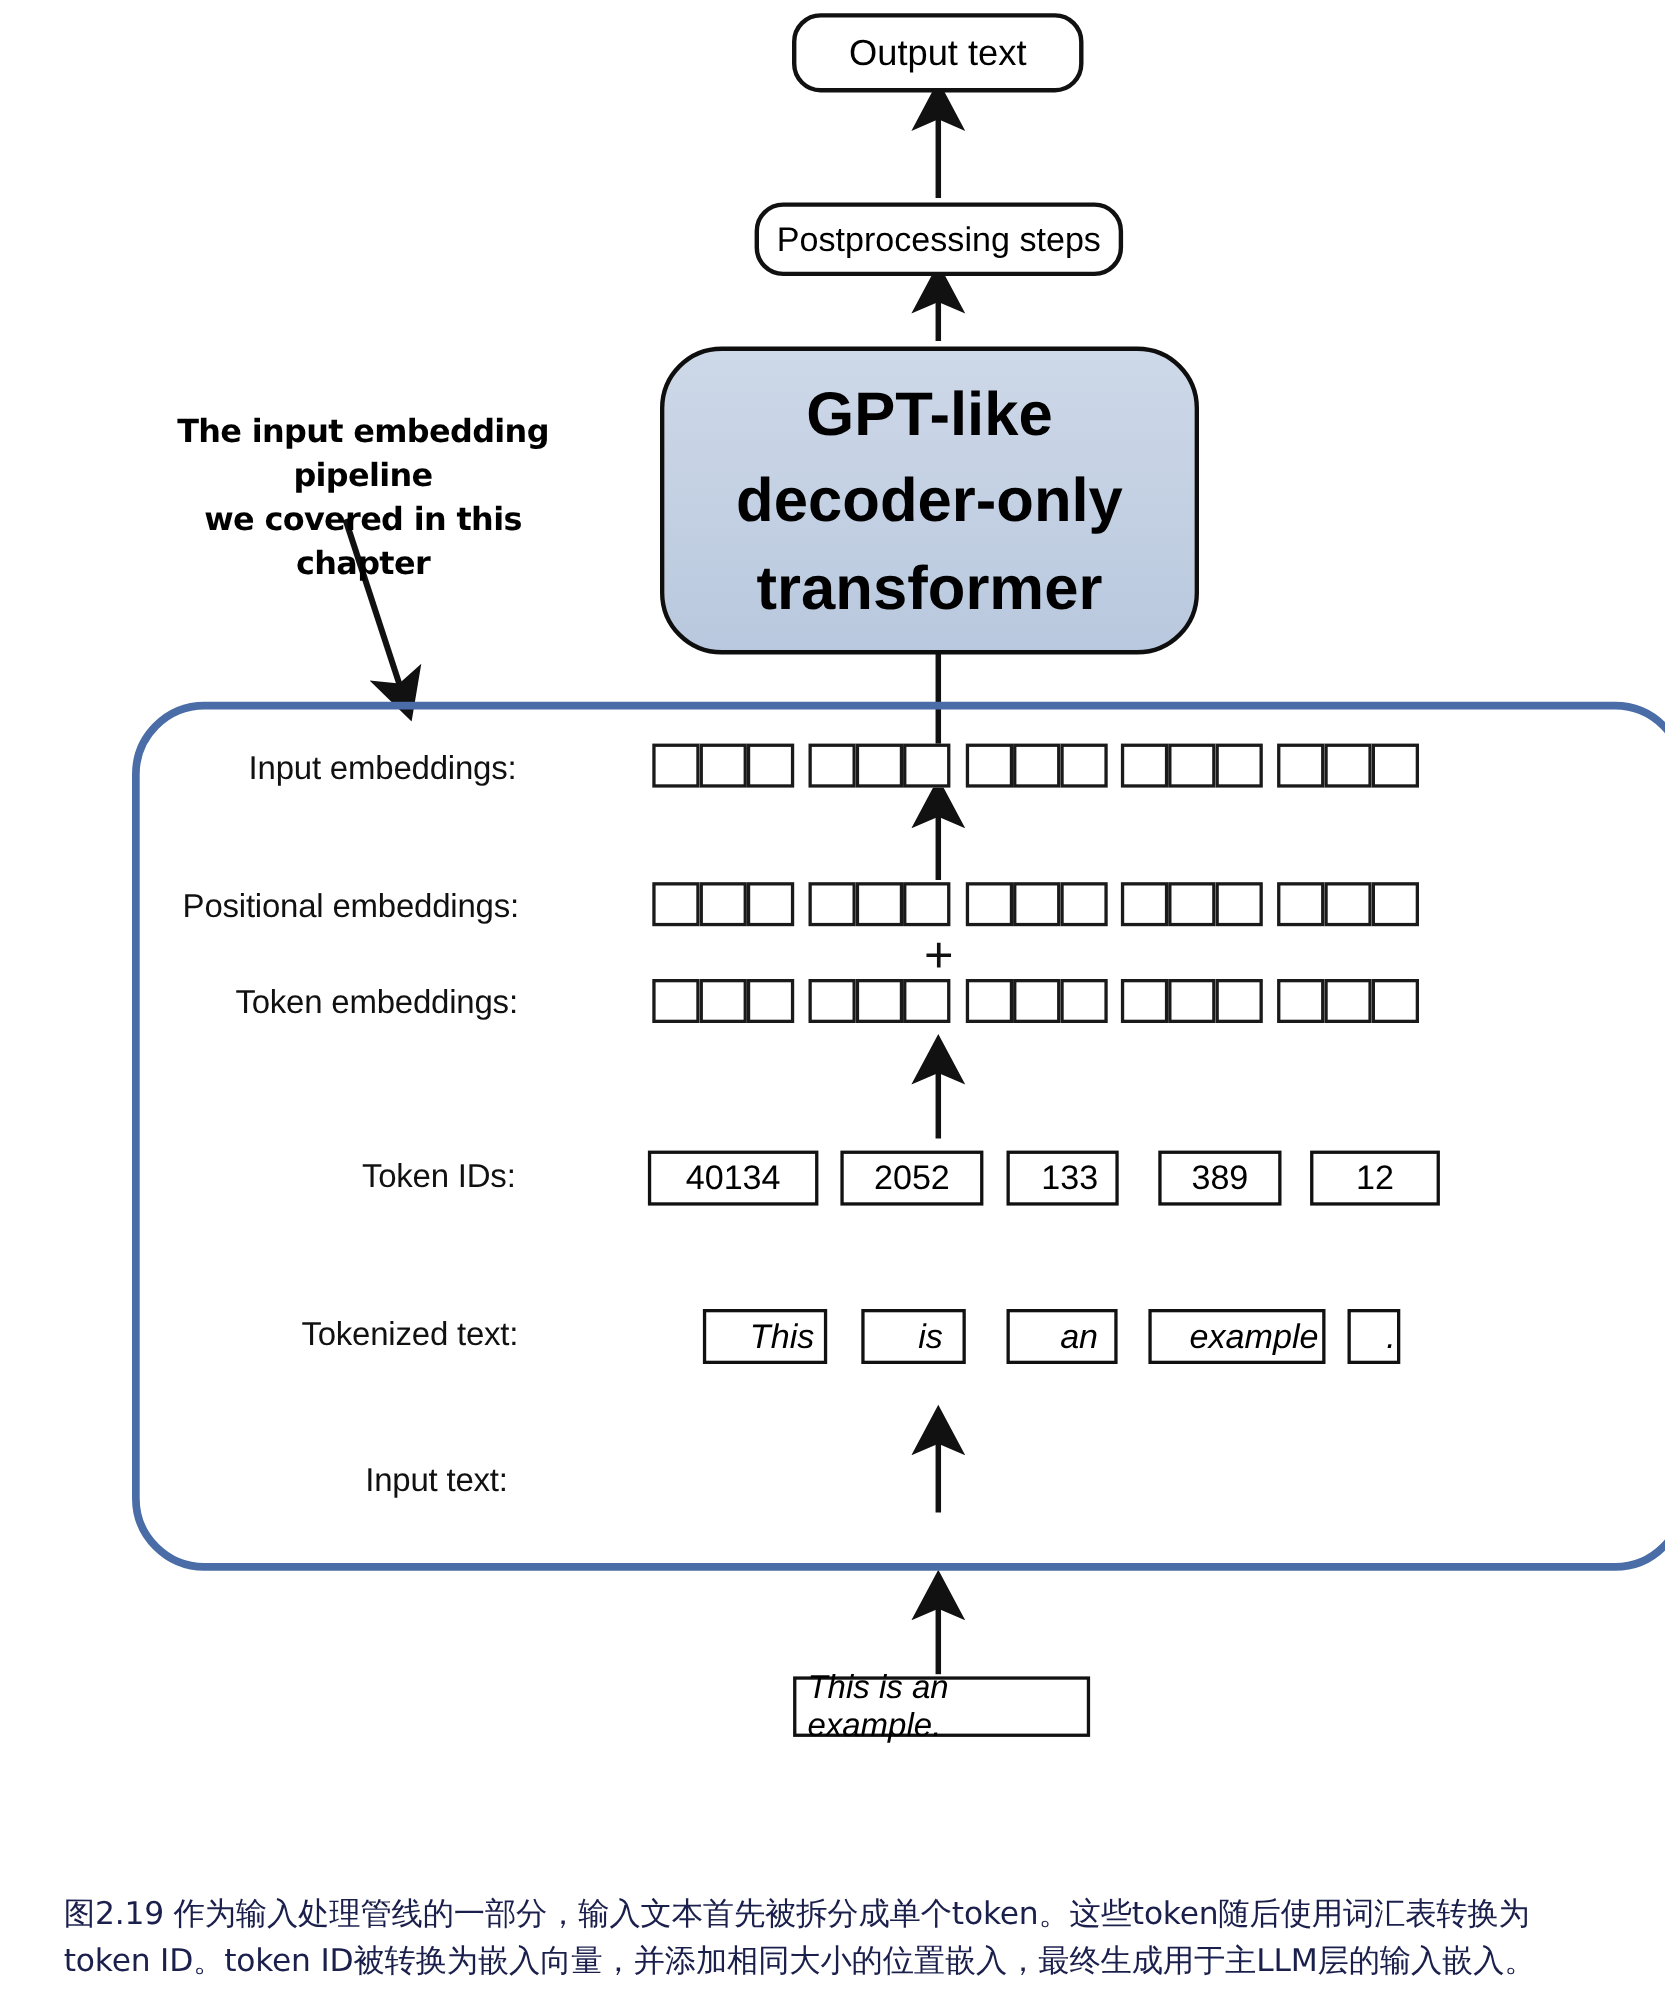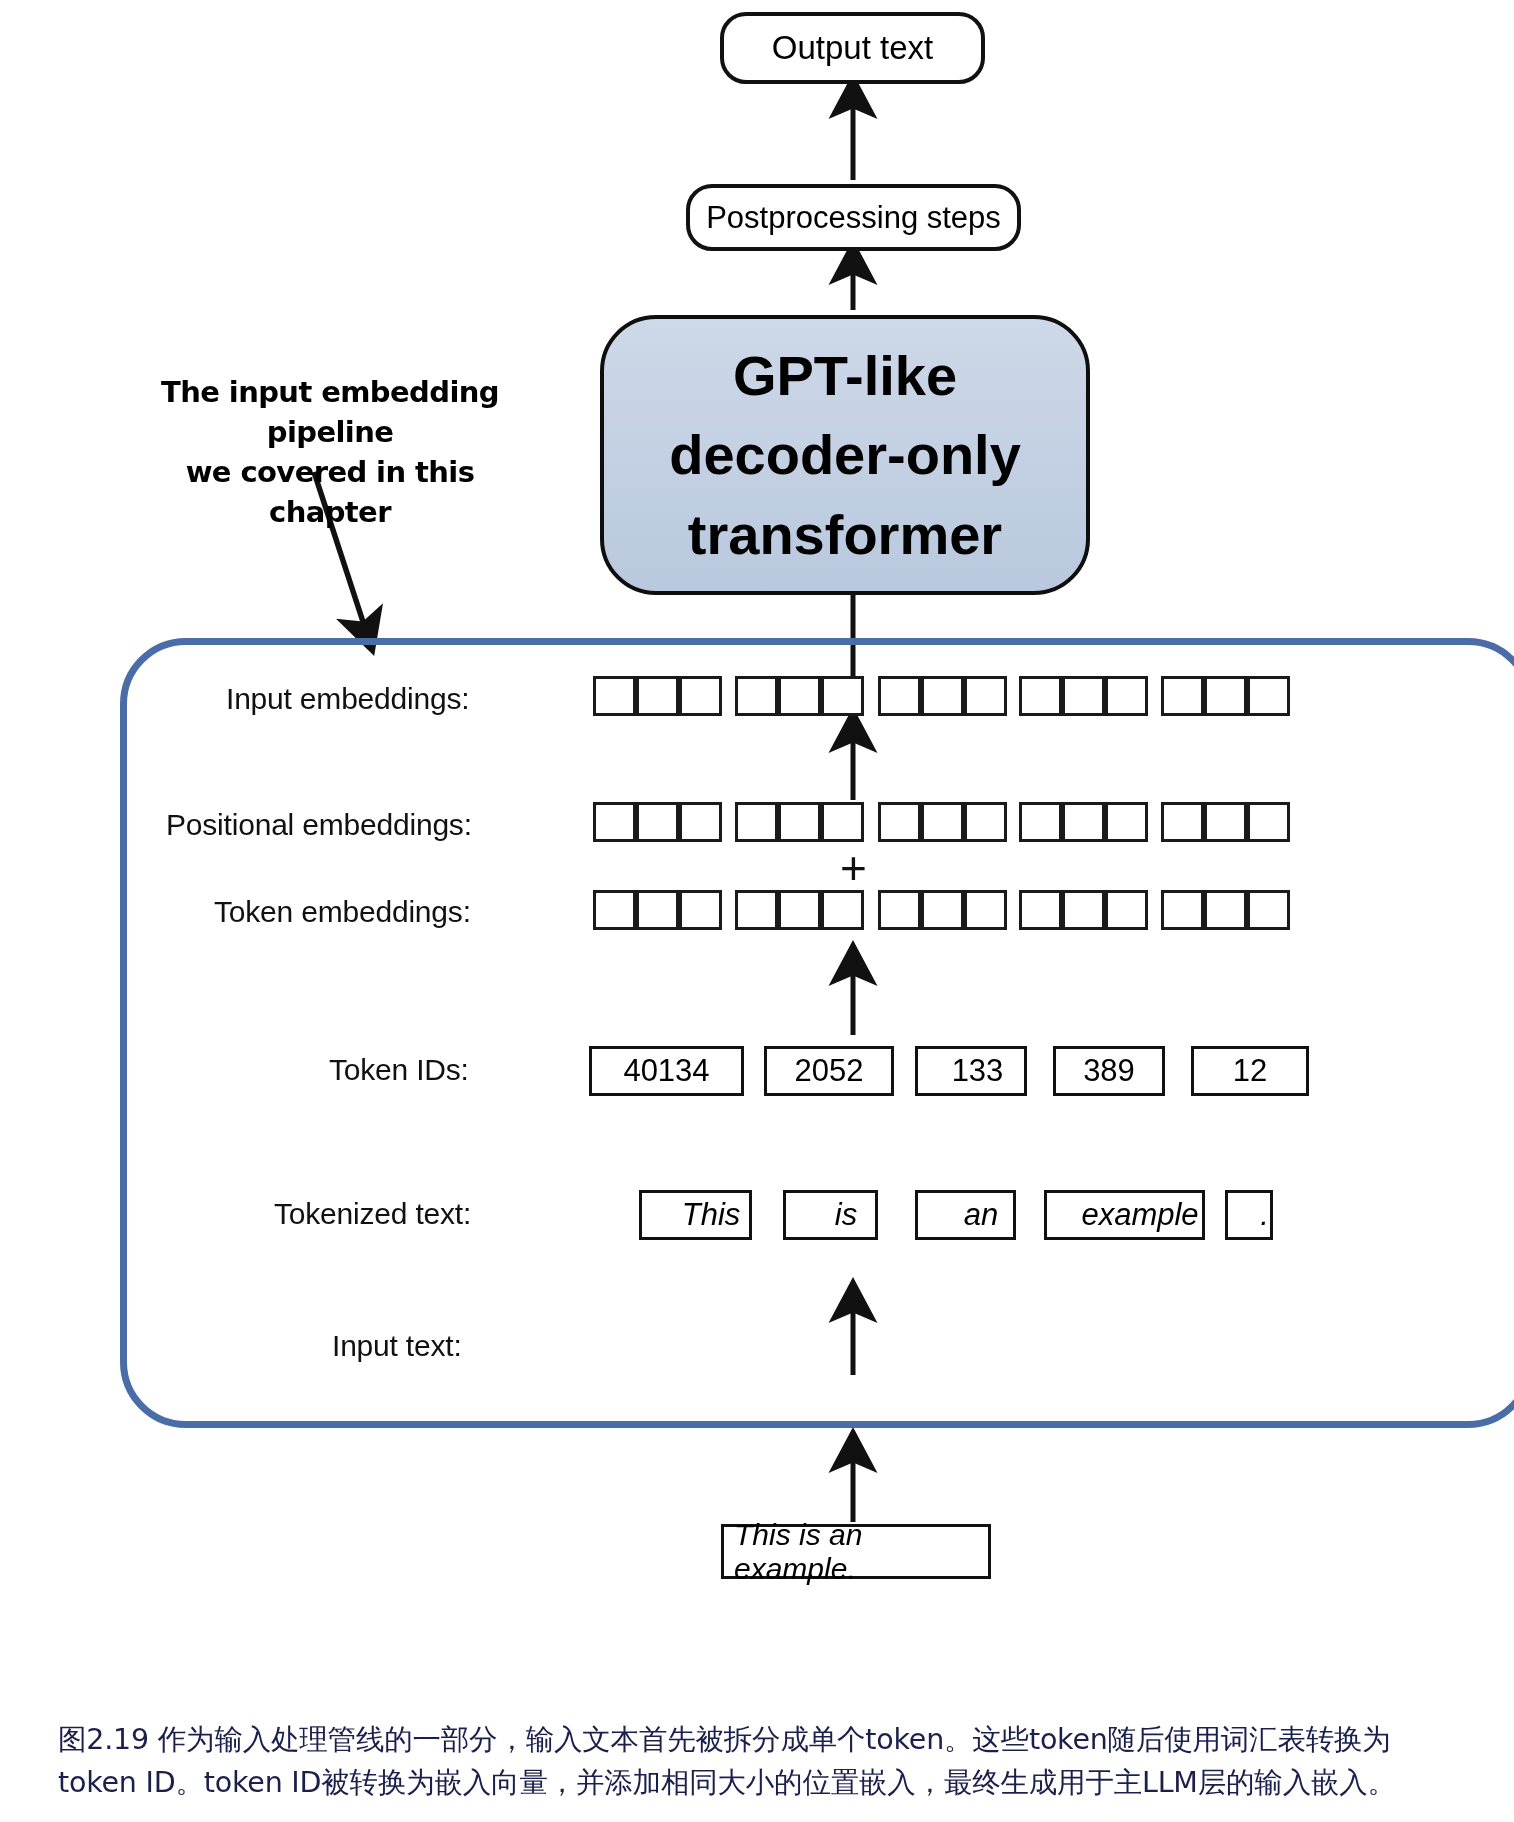--- a/index.html
+++ b/index.html
@@ -282,21 +282,21 @@
         <div class="vec-cell"></div>
         <div class="vec-cell"></div>
       </div>
     </div>
 
   <div id="plus-sign">+</div>
 
   <div id="row-token-ids">
       <div class="tokbox" style="left: 547px; width: 155px; top: 1046px;">40134</div>
       <div class="tokbox" style="left: 722px; width: 130px; top: 1046px;">2052</div>
-      <div class="tokbox" style="left: 873px; width: 112px; top: 1046px; padding-left: 13px;">133</div>
+      <div class="tokbox" style="left: 873px; width: 102px; top: 1046px; padding-left: 13px;">133</div>
       <div class="tokbox" style="left: 1011px; width: 112px; top: 1046px;">389</div>
       <div class="tokbox" style="left: 1149px; width: 118px; top: 1046px;">12</div>
     </div>
 
   <div id="row-tokens">
       <div class="tokbox italic" style="left: 597px; width: 113px; top: 1190px;">This</div>
       <div class="tokbox italic" style="left: 741px; width: 95px; top: 1190px;">is</div>
       <div class="tokbox italic" style="left: 873px; width: 101px; top: 1190px;">an</div>
       <div class="tokbox italic" style="left: 1002px; width: 161px; top: 1190px;">example</div>
       <div class="tokbox italic" style="left: 1183px; width: 48px; top: 1190px;">.</div>

